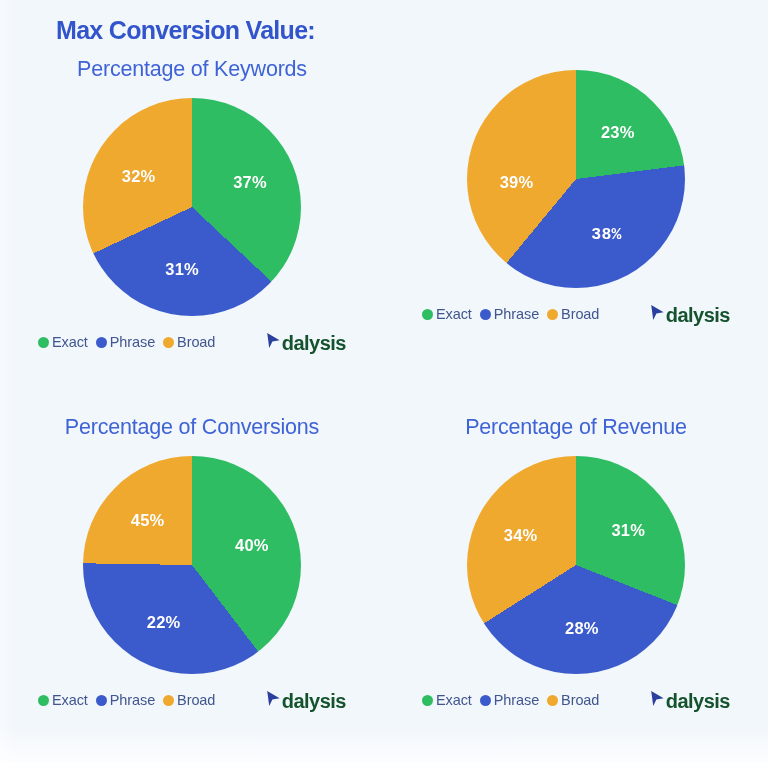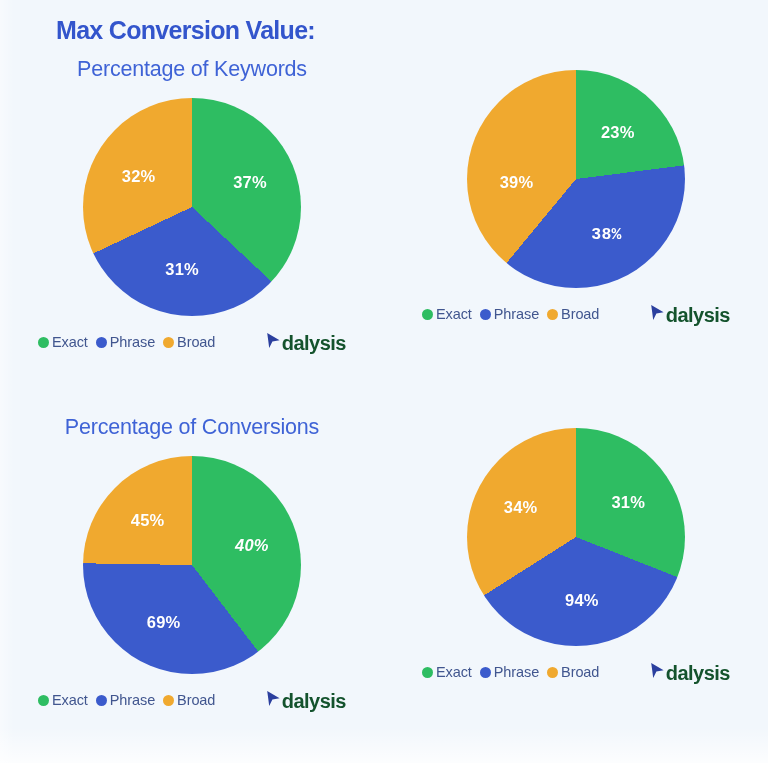--- a/index.html
+++ b/index.html
@@ -225,22 +225,22 @@
     </div>
 
   </div>
 
   <div class="chart-row row-2">
 
     <div class="chart-cell">
       <div class="chart-subtitle">Percentage of Conversions</div>
       <div class="pie-wrap">
         <div class="pie" style="background: conic-gradient(rgb(46, 189, 98) 0deg, rgb(46, 189, 98) 142.574deg, rgb(59, 91, 204) 142.574deg, rgb(59, 91, 204) 270.891deg, rgb(240, 169, 47) 270.891deg, rgb(240, 169, 47) 360deg);"></div>
-      <span class="slice-label" style="left: 168.9px; top: 88.7px; font-style: italic;">40%</span>
-          <span class="slice-label" style="left: 80.6px; top: 165.5px;">69%</span>
+      <span class="slice-label" style="left: 168.9px; top: 88.7px;">40%</span>
+          <span class="slice-label" style="left: 80.6px; top: 165.5px;">22%</span>
           <span class="slice-label" style="left: 64.6px; top: 64px;">45%</span>
         </div>
       <div class="legend-bar">
         <div class="legend-items">
           <div class="legend-item">
             <span class="legend-dot" style="background: rgb(46, 189, 98);"></span>
             <span class="legend-text">Exact</span>
           </div>
           <div class="legend-item">
             <span class="legend-dot" style="background: rgb(59, 91, 204);"></span>
@@ -256,24 +256,25 @@
             <svg width="15" height="17" viewBox="0 0 15 17" aria-hidden="true">
               <path d="M1.2 1.0 L13.6 8.2 L6.4 9.6 L3.2 16.0 L2.3 9.0 Z" fill="#2b3f9e"></path>
             </svg>
           </span>
           <span class="brand-text">dalysis</span>
         </div>
       </div>
     </div>
 
     <div class="chart-cell">
+      <div class="chart-subtitle">Percentage of Revenue</div>
       <div class="pie-wrap">
         <div class="pie" style="background: conic-gradient(rgb(46, 189, 98) 0deg, rgb(46, 189, 98) 111.6deg, rgb(59, 91, 204) 111.6deg, rgb(59, 91, 204) 237.6deg, rgb(240, 169, 47) 237.6deg, rgb(240, 169, 47) 360deg);"></div>
       <span class="slice-label" style="left: 161.3px; top: 73.5px;">31%</span>
-          <span class="slice-label" style="left: 114.9px; top: 171.9px;">94%</span>
+          <span class="slice-label" style="left: 114.9px; top: 171.9px;">28%</span>
           <span class="slice-label" style="left: 53.6px; top: 78.5px; text-align: right;">34%</span>
         </div>
       <div class="legend-bar">
         <div class="legend-items">
           <div class="legend-item">
             <span class="legend-dot" style="background: rgb(46, 189, 98);"></span>
             <span class="legend-text">Exact</span>
           </div>
           <div class="legend-item">
             <span class="legend-dot" style="background: rgb(59, 91, 204);"></span>

